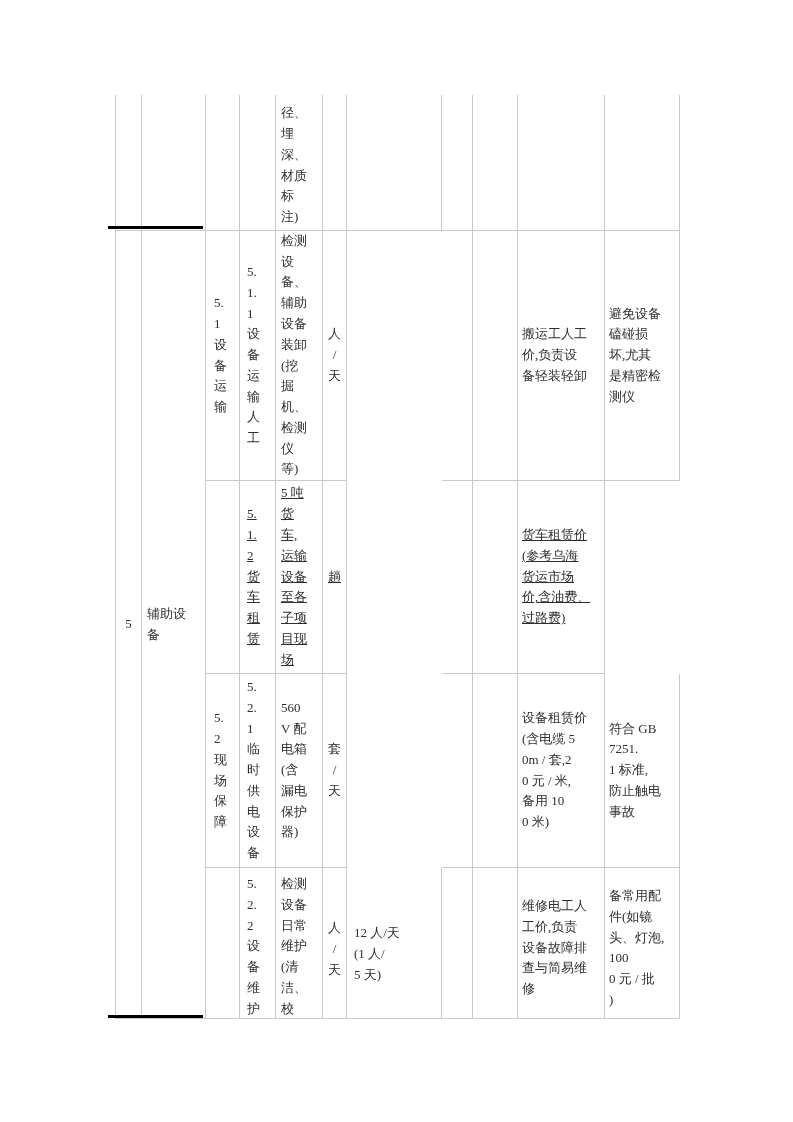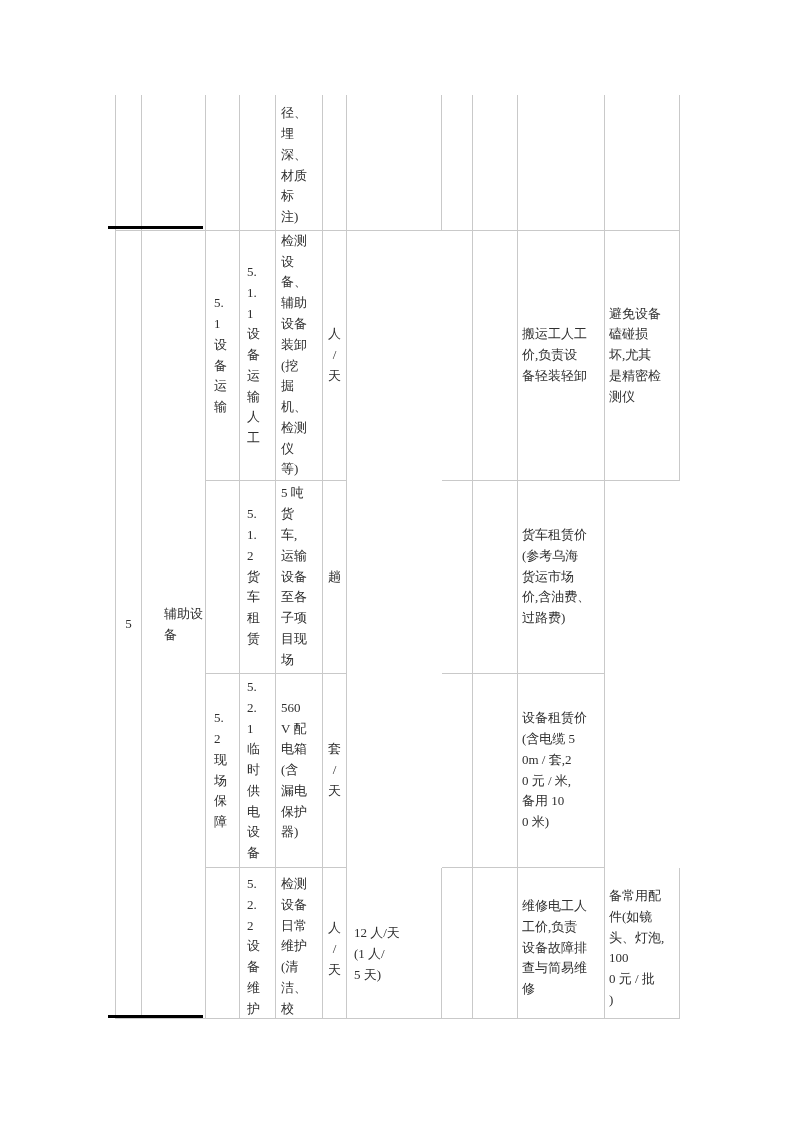--- a/index.html
+++ b/index.html
@@ -29,33 +29,33 @@
     border-bottom:1px solid var(--grid);
     display:flex;
     align-items:center;
     overflow:hidden;
     font-size:13px;
     line-height:20.8px;
     padding:1px 2px 1px 5px;
   }
   .cell span{white-space:pre-line;display:block;}
   .c1{grid-column:1;border-left:1px solid var(--grid);}
-  .c2{grid-column:2;justify-content:flex-end;}
+  .c2{grid-column:2;}
   .c3{grid-column:3;padding-left:8px;}
   .c4{grid-column:4;padding-left:7px;}
   .c5{grid-column:5;}
   .c6{grid-column:6;padding-left:0;padding-right:0;justify-content:center;text-align:center;}
   .c7{grid-column:7;padding-left:7px;}
   .c8{grid-column:8;}
   .c9{grid-column:9;}
   .c10{grid-column:10;padding-left:4px;}
   .c11{grid-column:11;padding-left:4px;}
   .r0{grid-row:1;align-items:flex-end;padding-bottom:2px;}
   .r1{grid-row:2;}
-  .r2{grid-row:3;}
+  .r2{grid-row:3;text-decoration:underline;}
   .r3{grid-row:4;}
   .r4{grid-row:5;align-items:flex-start;}
   .span-section{grid-row:2/6;}
   .center-h{justify-content:center;text-align:center;padding-left:0;padding-right:0;}
   .divider{
     position:absolute;left:-7px;width:95px;height:3px;
     background:var(--divider);
   }
   #divider-top{top:131px;}
   #divider-bottom{top:920px;}
@@ -216,20 +216,27 @@
     <div class="cell c8 r3"></div>
     <div class="cell c9 r3"></div>
     <div class="cell c10 r3">
       <span>设备租赁价
 (含电缆 5
 0m / 套,2
 0 元 / 米,
 备用 10
 0 米)</span>
     </div>
+    <div class="cell c11 r3">
+      <span>符合 GB
+7251.
+1 标准,
+防止触电
+事故</span>
+    </div>
 
     <div class="cell c3 r4"></div>
     <div class="cell c4 r4" style="padding-top:6px">
       <span>5.
 2.
 2
 设
 备
 维
 护</span>

